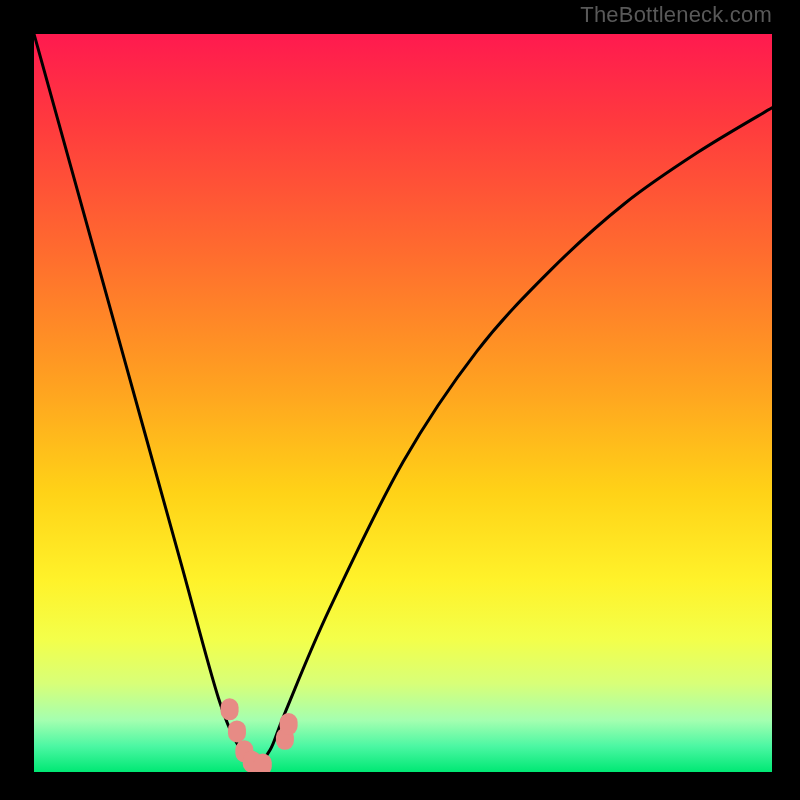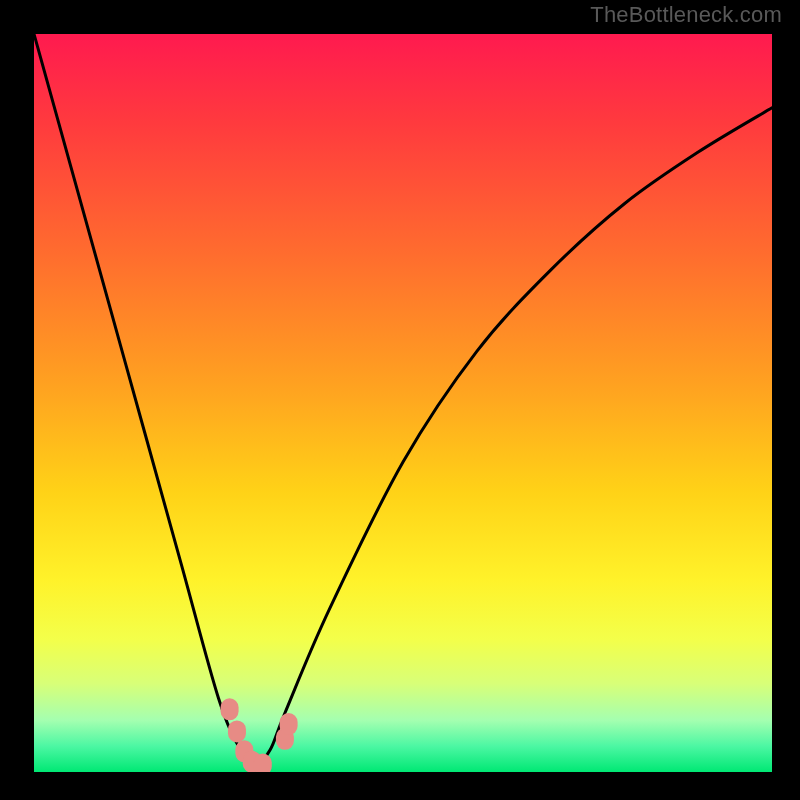--- a/index.html
+++ b/index.html
@@ -15,21 +15,21 @@
     position: absolute;
     left: 0;
     top: 0;
     width: 800px;
     height: 800px;
     background: #000;
   }
   .attribution {
     position: absolute;
     top: 2px;
-    right: 18px;
+    right: 28px;
     color: #595959;
     font-size: 22px;
     letter-spacing: 0.2px;
     user-select: none;
   }
   .plot {
     position: absolute;
     left: 34px;
     top: 34px;
     width: 738px;

